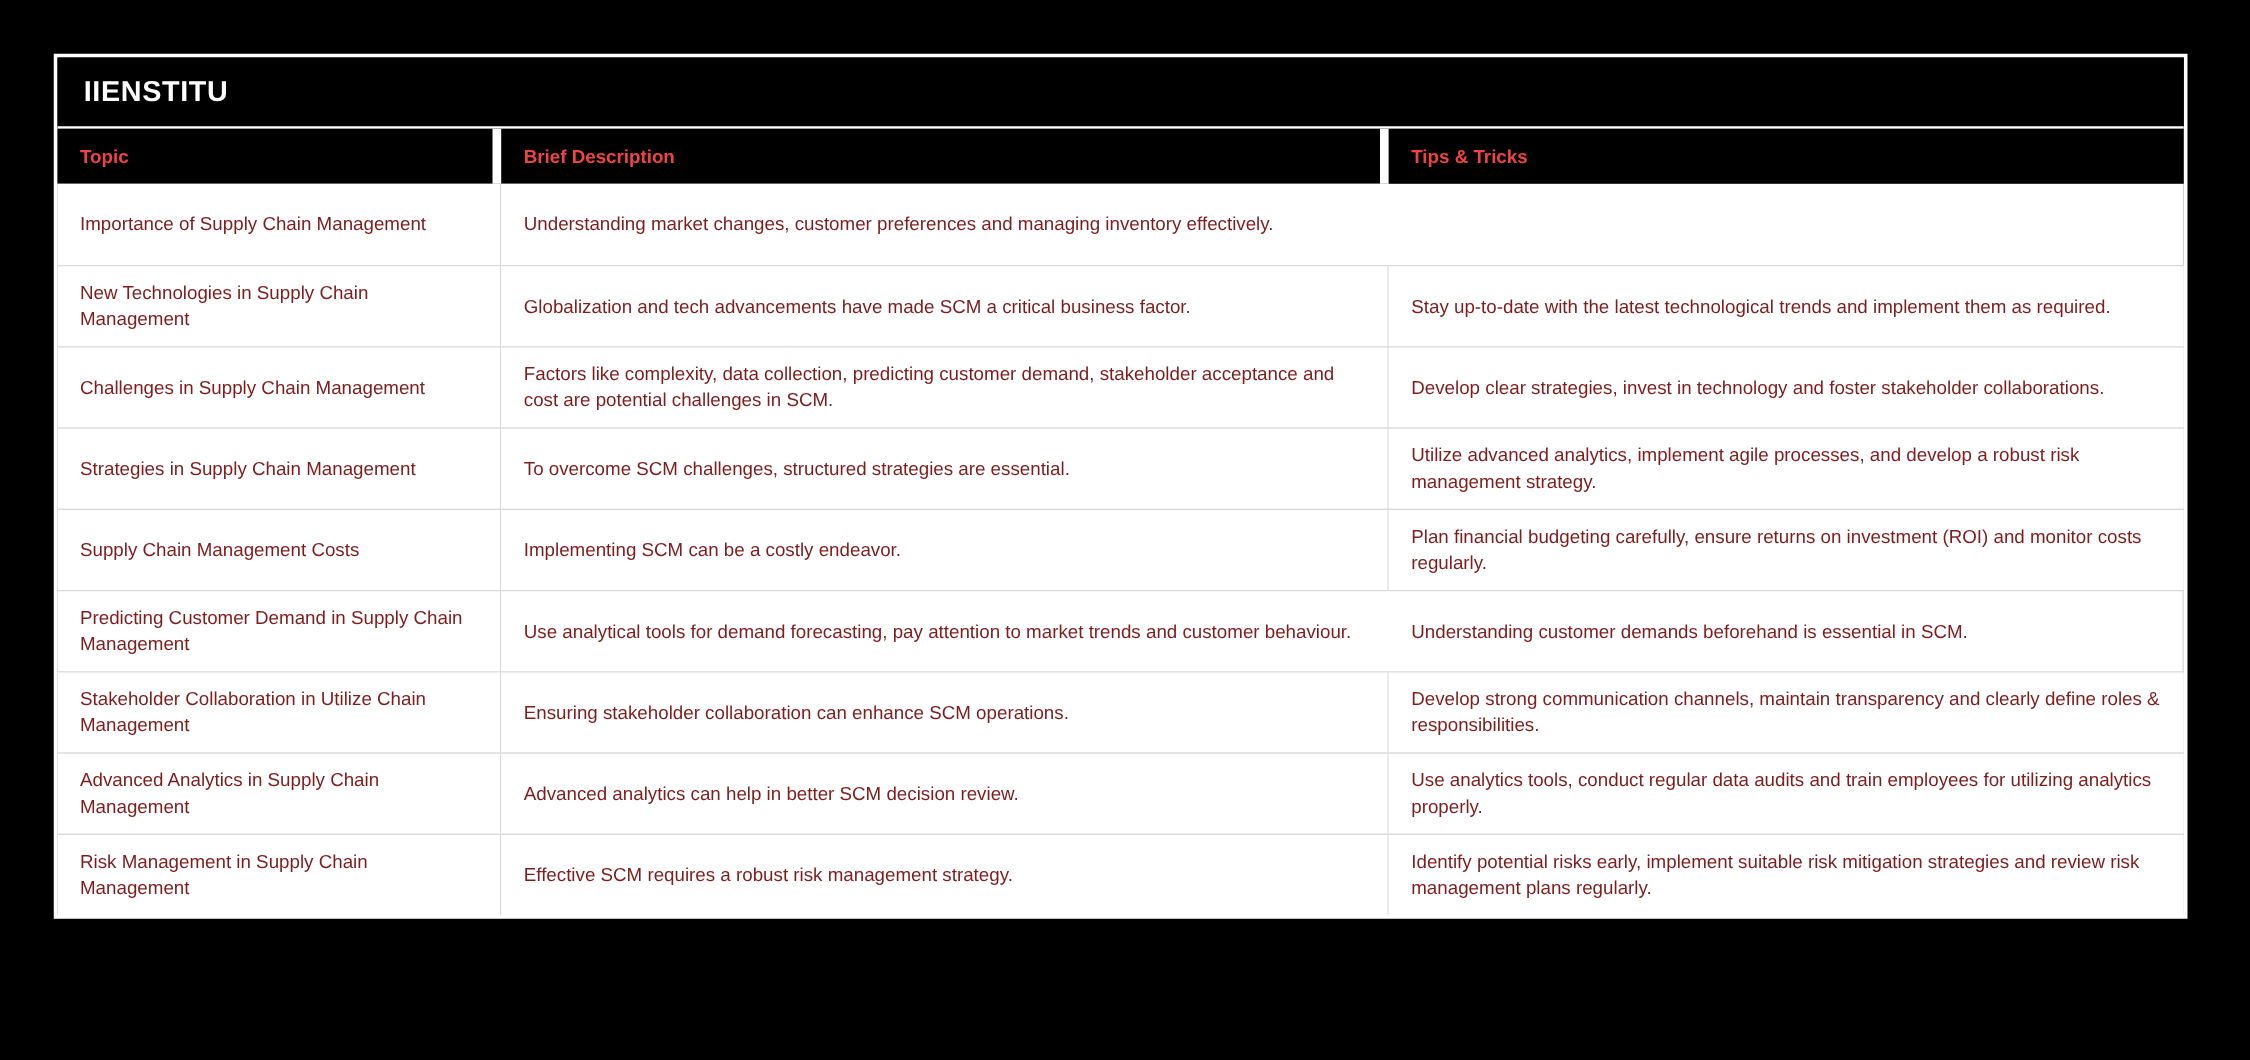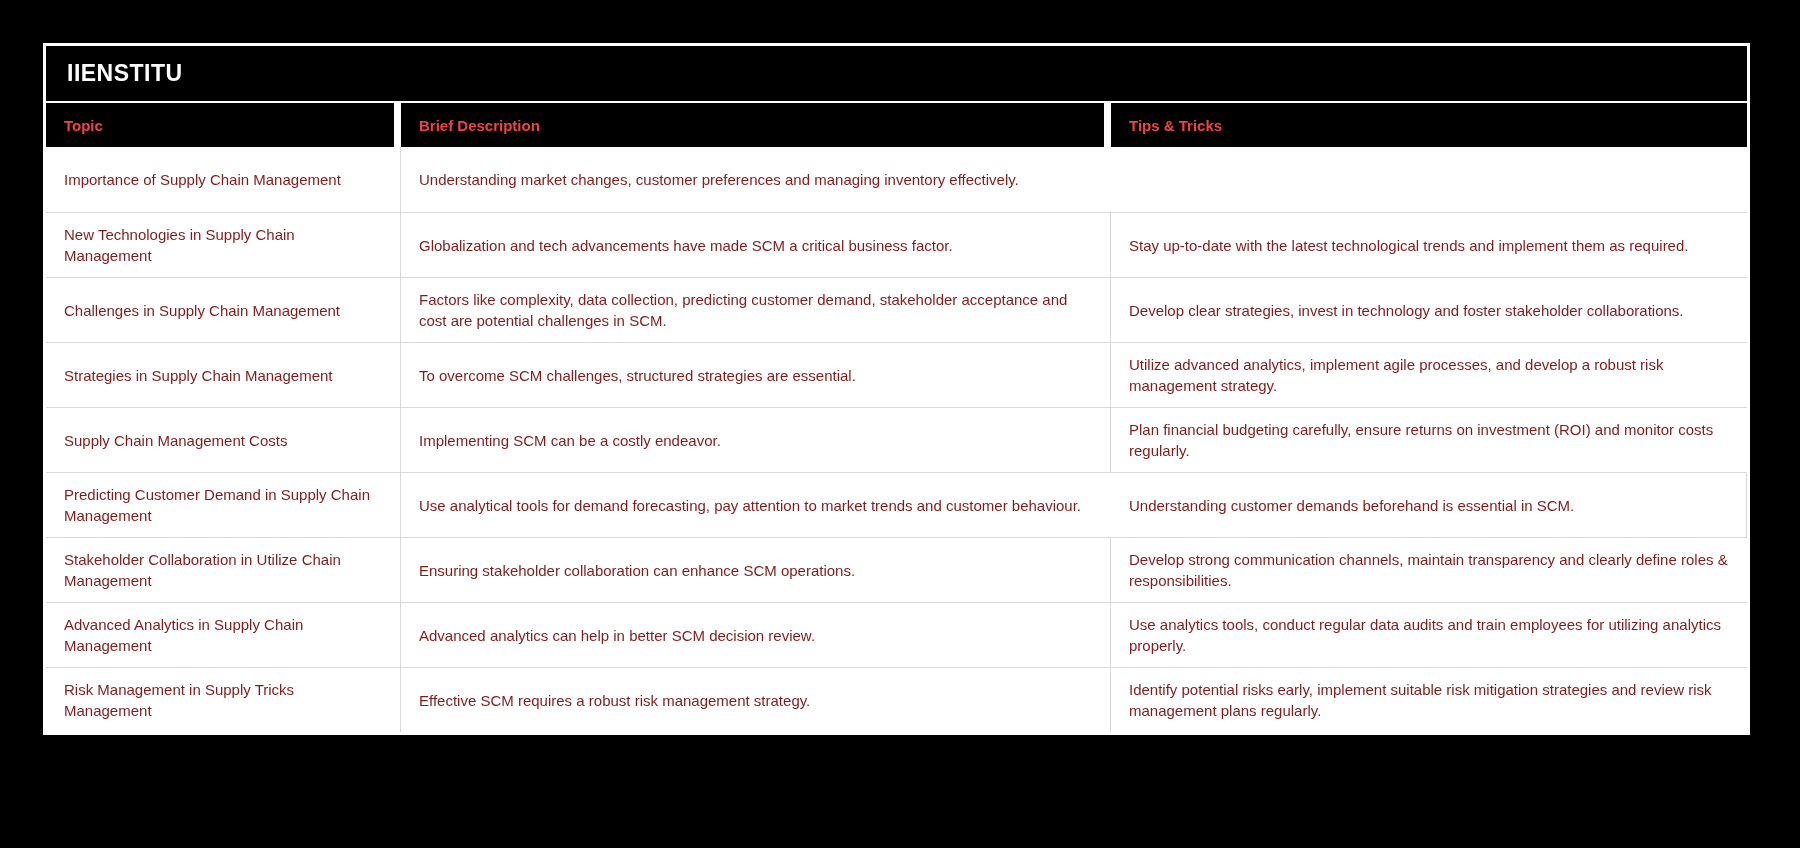--- a/index.html
+++ b/index.html
@@ -126,19 +126,19 @@
       <div class="cell">Develop strong communication channels, maintain transparency and clearly define roles &amp; responsibilities.</div>
     </div>
 
     <div class="grid-row body-row">
       <div class="cell sep">Advanced Analytics in Supply Chain Management</div>
       <div class="cell sep">Advanced analytics can help in better SCM decision review.</div>
       <div class="cell">Use analytics tools, conduct regular data audits and train employees for utilizing analytics properly.</div>
     </div>
 
     <div class="grid-row body-row">
-      <div class="cell sep">Risk Management in Supply Tricks Management</div>
+      <div class="cell sep">Risk Management in Supply Chain Management</div>
       <div class="cell sep">Effective SCM requires a robust risk management strategy.</div>
       <div class="cell">Identify potential risks early, implement suitable risk mitigation strategies and review risk management plans regularly.</div>
     </div>
 
   </div>
 </div>
 
 </body></html>

